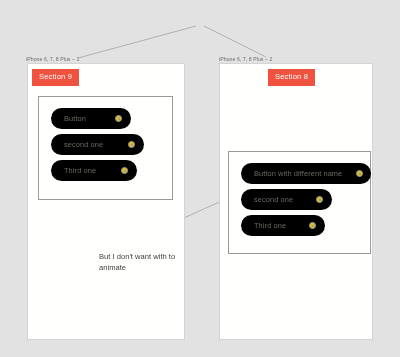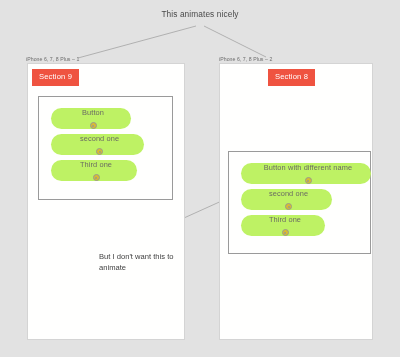--- a/index.html
+++ b/index.html
@@ -81,32 +81,31 @@
     border: 1px solid #9a9a9a;
     background: transparent;
     box-sizing: border-box;
   }
   #group1 { left: 10px; top: 32px; width: 135px; height: 104px; }
   #group2 { left: 8px;  top: 87px; width: 143px; height: 103px; }
 
   
   .pill {
     position: absolute;
-    background: #bef264;
+    background: #000000;
     border-radius: 999px;
     height: 21px;
     display: flex;
     align-items: center;
     box-sizing: border-box;
     padding: 0 9px 0 13px;
     color: #6b6b63;
     font-size: 7.4px;
     letter-spacing: 0.1px;
     white-space: nowrap;
-    flex-direction: column;
   }
   .pill .lbl {
     flex: 0 0 auto;
   }
   .pill .spacer {
     flex: 1 1 auto;
     min-width: 14px;
   }
   .pill-icon {
     flex: 0 0 auto;
@@ -147,21 +146,20 @@
 
     <line x1="196" y1="26" x2="78" y2="58" stroke="#9b9b9b" stroke-width="0.7"></line>
 
     <line x1="204" y1="26" x2="266" y2="57" stroke="#9b9b9b" stroke-width="0.7"></line>
 
     <line x1="78" y1="200" x2="112" y2="248" stroke="#9b9b9b" stroke-width="0.7"></line>
 
     <line x1="226" y1="199" x2="133" y2="241" stroke="#9b9b9b" stroke-width="0.7"></line>
   </svg>
 
-  <div class="top-note">This animates nicely</div>
 
   <div class="device-label" id="lbl1">iPhone 6, 7, 8 Plus – 1</div>
 
   <div class="device-label" id="lbl2">iPhone 6, 7, 8 Plus – 2</div>
 
   <div class="frame" id="frame1">
     <div class="badge" id="badge1">Section 9</div>
 
     <div class="group-box" id="group1">
       <div class="pill" style="left:12px; top:11px; width:80px;">
@@ -201,15 +199,15 @@
       </div>
 
       <div class="pill" style="left:12px; top:63px; width:84px;">
         <span class="lbl">Third one</span>
         <span class="spacer"></span>
         <span class="pill-icon"></span>
       </div>
     </div>
   </div>
 
-  <div class="bottom-note">But I don't want this to animate</div>
+  <div class="bottom-note">But I don't want with to animate</div>
 
 </div>
 
 </body></html>

